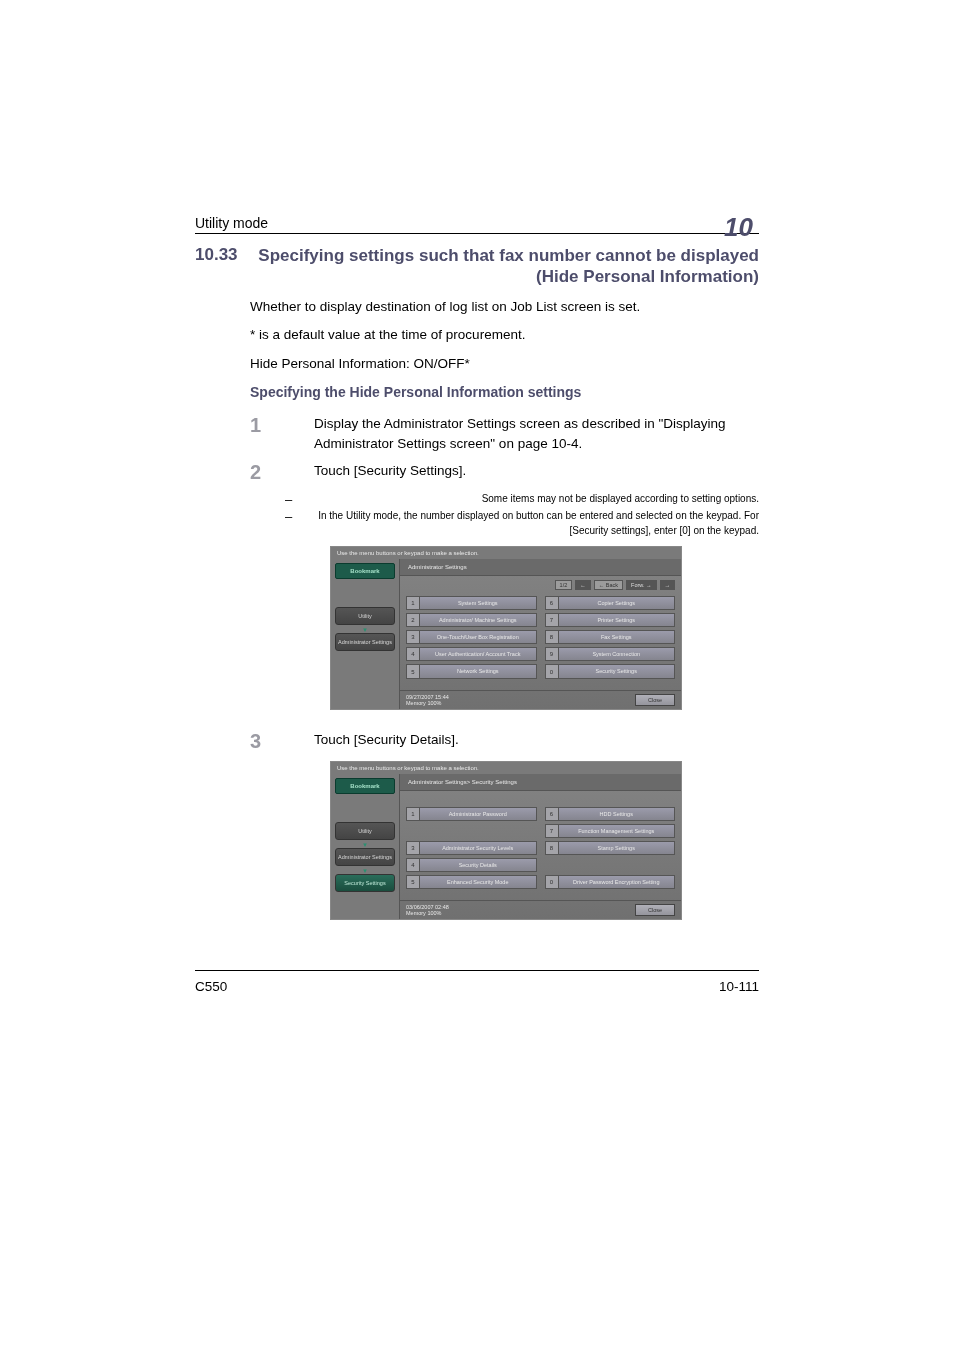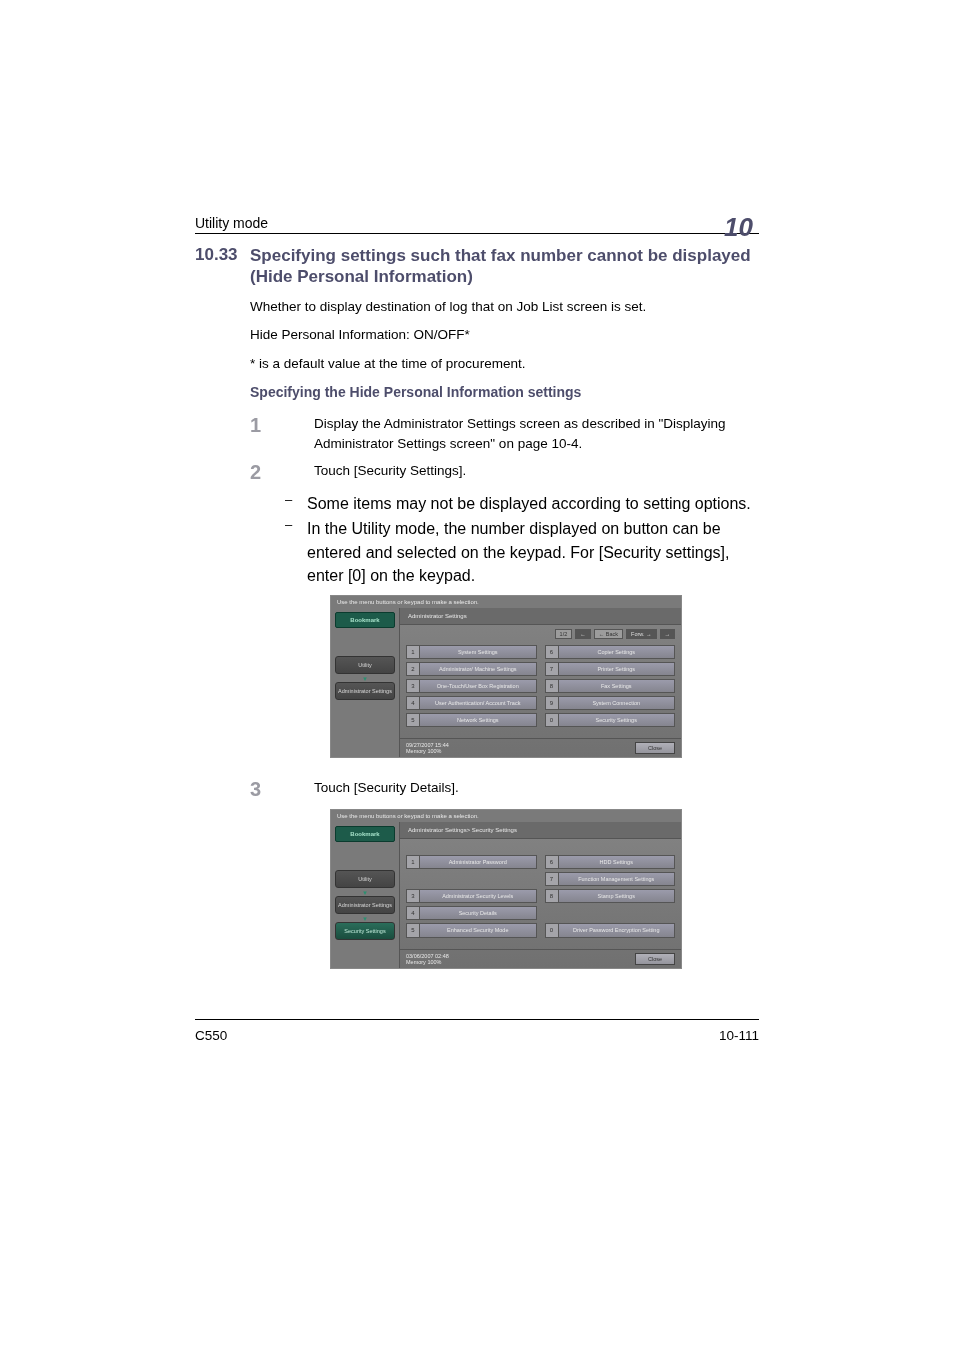--- a/index.html
+++ b/index.html
@@ -44,20 +44,21 @@
     flex-shrink: 0;
     font-size: 17px;
     font-weight: bold;
     color: #4d4d6b;
   }
   .section-title {
     font-size: 17px;
     font-weight: bold;
     color: #4d4d6b;
     line-height: 1.25;
+    text-align: right;
   }
   .body-text {
     margin-left: 55px;
     font-size: 13.5px;
     line-height: 1.4;
     margin-bottom: 10px;
   }
   .sub-heading {
     margin-left: 55px;
     font-size: 14px;
@@ -88,23 +89,24 @@
     display: flex;
     margin-left: 90px;
     margin-bottom: 2px;
   }
   .bullet-dash {
     width: 22px;
     flex-shrink: 0;
     font-size: 13px;
   }
   .bullet-text {
-    font-size: 16px;
+    font-size: 10px;
     line-height: 1.45;
     flex: 1;
+    text-align: right;
   }
   .screenshot {
     margin-left: 135px;
     margin-top: 8px;
     margin-bottom: 20px;
     width: 350px;
     background: #7a7a7a;
     border: 1px solid #888;
     font-size: 6px;
     color: #e8e8e8;
@@ -253,23 +255,23 @@
   <div class="header-row">
     <span class="header-title">Utility mode</span>
     <span class="chapter-num">10</span>
   </div>
 
   <div class="section-row">
     <div class="section-num">10.33</div>
     <div class="section-title">Specifying settings such that fax number cannot be displayed (Hide Personal Information)</div>
   </div>
 
-  <div class="body-text">Whether to display destination of log that on Job List screen is set.</div>
+  <div class="body-text">Whether to display destination of log list on Job List screen is set.</div>
+  <div class="body-text">* is a default value at the time of procurement.</div>
   <div class="body-text">Hide Personal Information: ON/OFF*</div>
-  <div class="body-text">* is a default value at the time of procurement.</div>
 
   <div class="sub-heading">Specifying the Hide Personal Information settings</div>
 
   <div class="step-row">
     <div class="step-num">1</div>
     <div class="step-text">Display the Administrator Settings screen as described in "Displaying Administrator Settings screen" on page 10-4.</div>
   </div>
 
   <div class="step-row">
     <div class="step-num">2</div>

